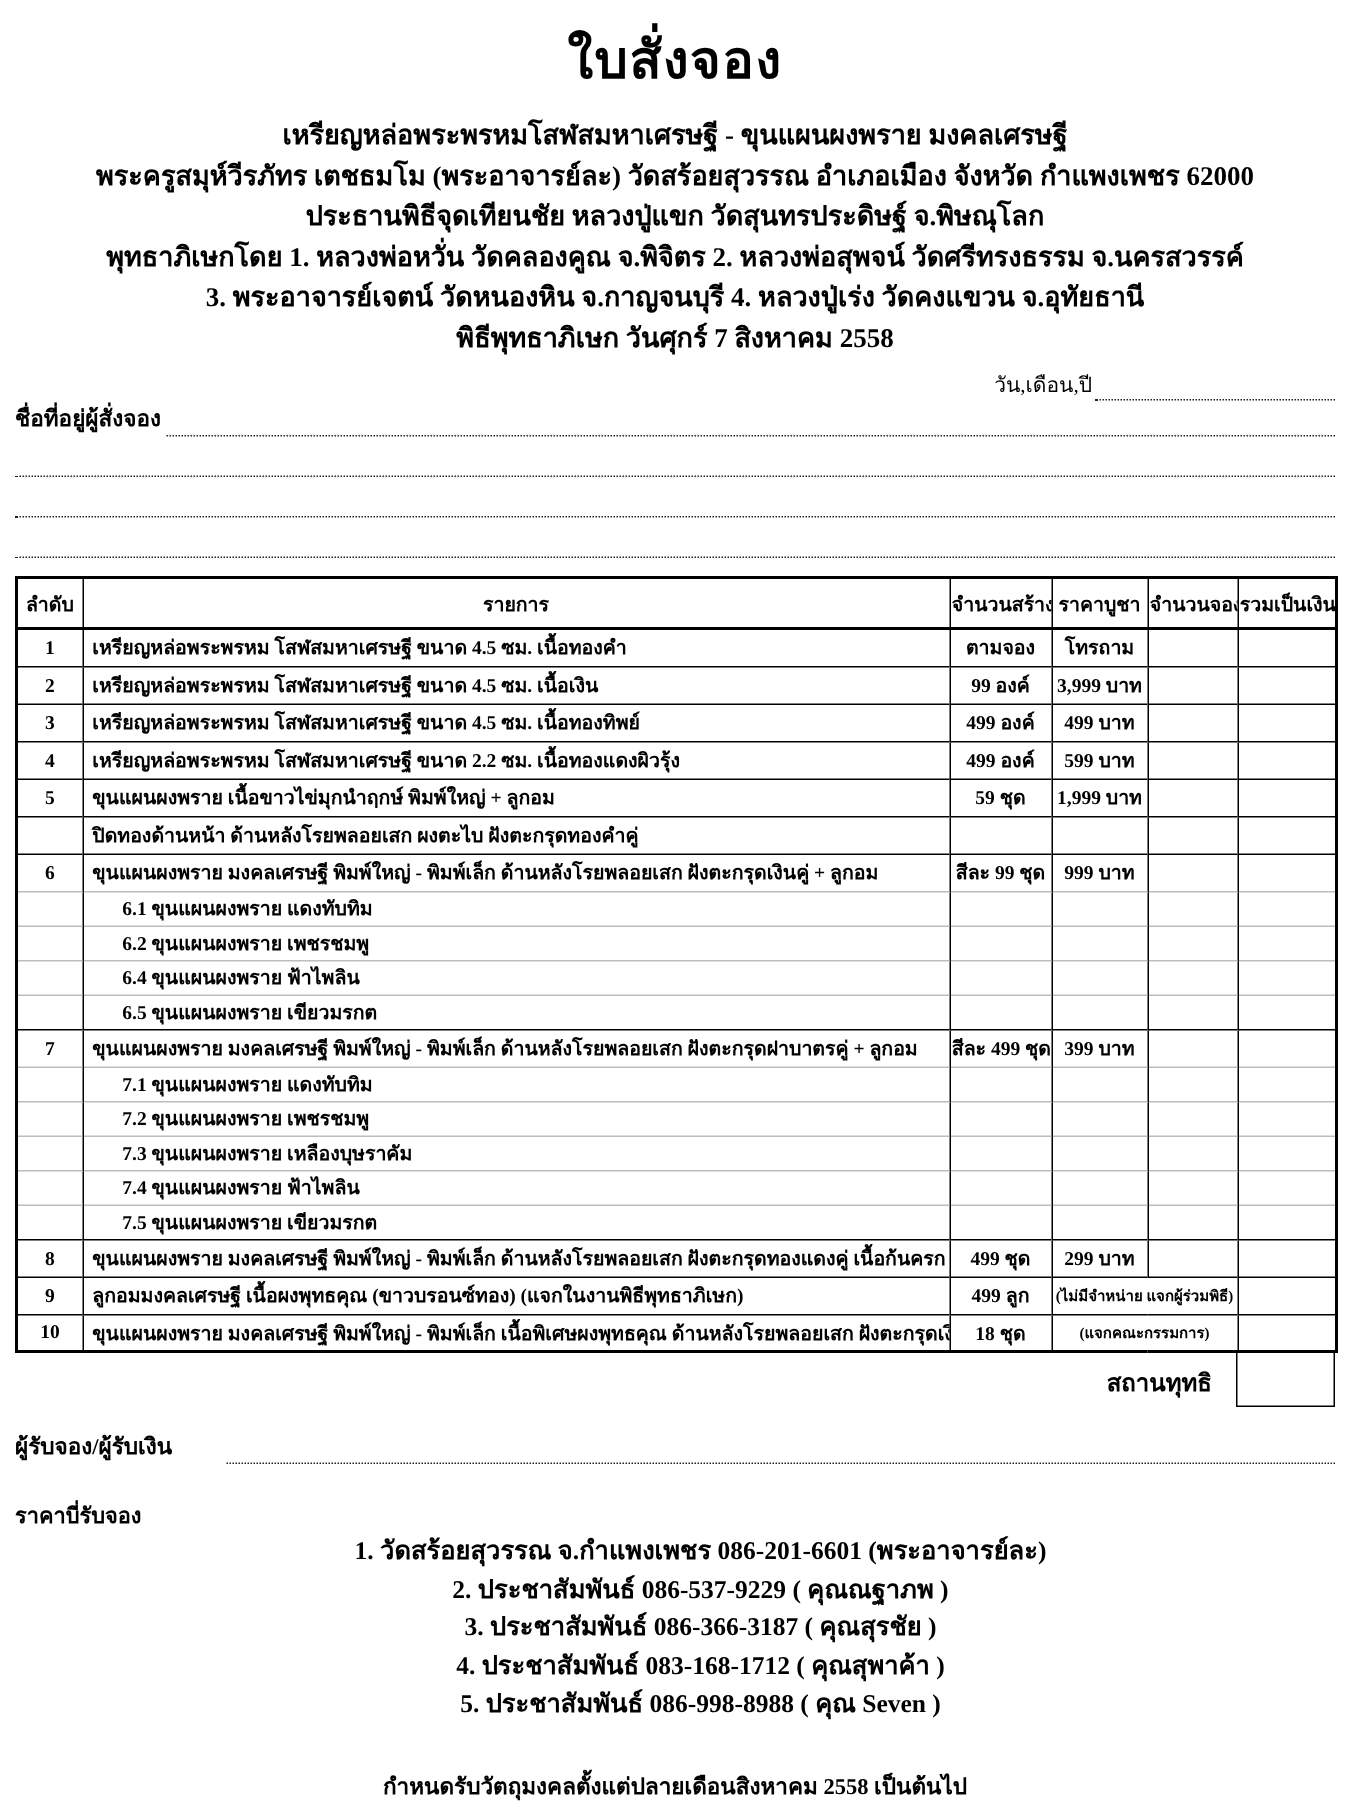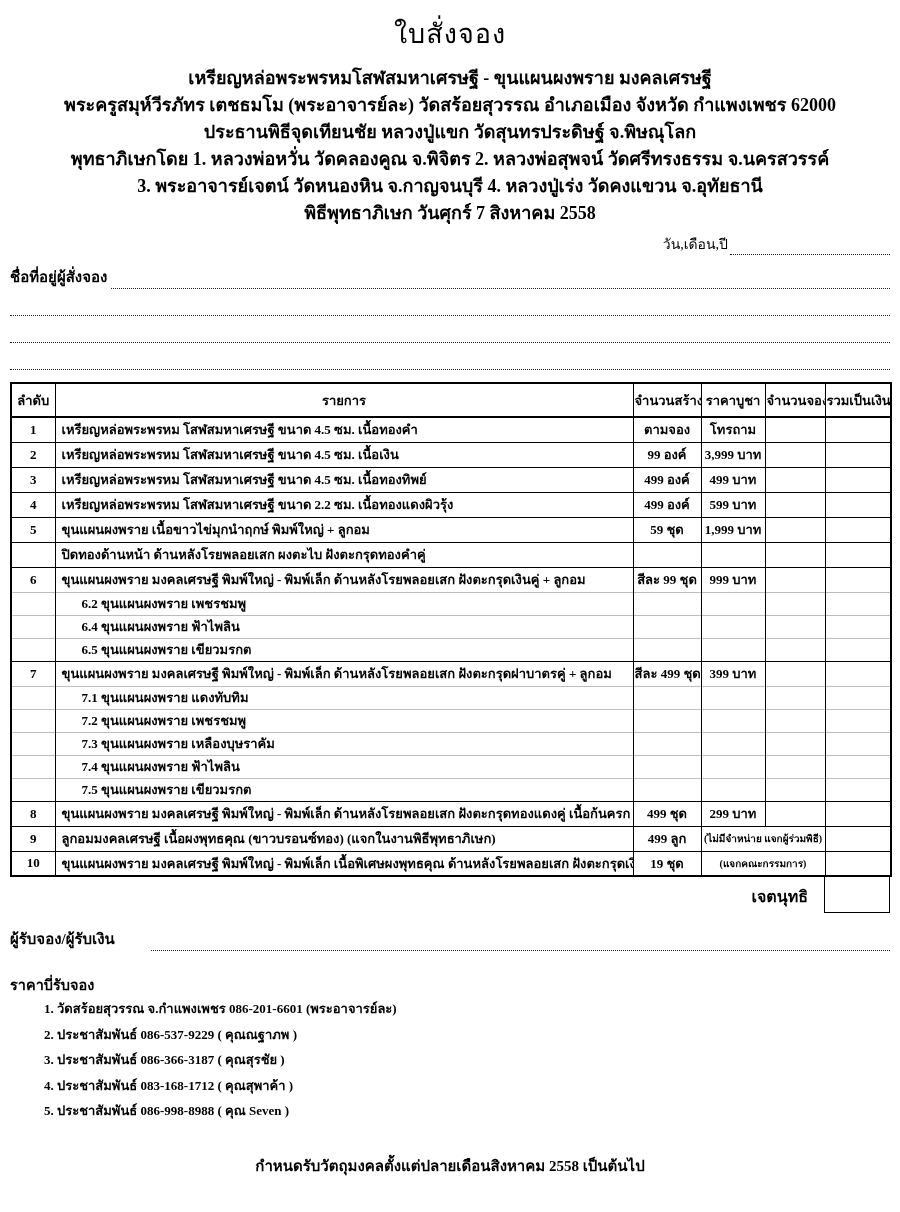--- a/index.html
+++ b/index.html
@@ -4,35 +4,35 @@
 <style>
   * { box-sizing: border-box; }
   html, body { margin: 0; padding: 0; background: #ffffff; }
   .page {
     width: 900px; height: 1212px; overflow: hidden;
     background: #fff; color: #000;
     font-family: "Liberation Serif", "DejaVu Serif", serif;
     padding: 6px 10px 0 10px;
   }
   .doc-title {
-    text-align: center; font-size: 27px; font-weight: normal;
+    text-align: center; font-size: 35px; font-weight: bold;
     margin: 6px 0 10px 0; letter-spacing: 1px;
   }
   .hline {
     text-align: center; font-weight: bold; font-size: 18px; line-height: 27px;
     white-space: nowrap;
   }
   .date-row {
     display: flex; justify-content: flex-end; align-items: flex-end;
     font-weight: normal; font-size: 14px; margin-top: 6px; height: 22px;
   }
   .date-dots { width: 160px; border-bottom: 1.6px dotted #222; height: 16px; margin-left: 2px; }
   .name-row {
     display: flex; align-items: flex-end;
-    font-weight: bold; font-size: 15px; margin-top: 10px; height: 24px;
+    font-weight: bold; font-size: 15px; height: 24px;
   }
   .fill { flex: 1; border-bottom: 1.6px dotted #222; height: 16px; margin-left: 4px; }
   .write-line { border-bottom: 1.6px dotted #222; margin-top: 26px; height: 1px; }
 
   table.order {
     width: 880px; margin: 12px auto 0 auto;
     border-collapse: collapse; table-layout: fixed;
     border: 2px solid #000;
   }
   table.order th, table.order td {
@@ -54,21 +54,21 @@
 
   .total-row { width: 880px; margin: 0 auto; display: flex; justify-content: flex-end; }
   .total-label { font-size: 16px; font-weight: bold; padding: 7px 16px 0 0; }
   .total-box { width: 66px; height: 36px; border: 1.8px solid #000; border-top: none; }
 
   .receiver-row {
     display: flex; align-items: flex-end;
     font-weight: bold; font-size: 15px; margin-top: 12px; height: 26px; gap: 32px;
   }
   .location-label { font-weight: bold; font-size: 14.5px; margin-top: 22px; }
-  .contact { margin-left: 34px; font-weight: bold; font-size: 13px; line-height: 25.5px; white-space: nowrap; }
+  .contact { margin-left: 34px; font-weight: bold; font-size: 17px; line-height: 25.5px; white-space: nowrap; text-align: center; }
   .note { text-align: center; font-weight: bold; font-size: 15px; }
   .note.first { margin-top: 30px; }
 </style>
 </head>
 <body>
 
 <div class="page">
 
   <div class="doc-title">ใบสั่งจอง</div>
 
@@ -163,20 +163,28 @@
         <tr class="main">
           <td class="no">6</td>
           <td class="desc">ขุนแผนผงพราย มงคลเศรษฐี พิมพ์ใหญ่ - พิมพ์เล็ก ด้านหลังโรยพลอยเสก ฝังตะกรุดเงินคู่ + ลูกอม</td>
           <td class="qty">สีละ 99 ชุด</td>
           <td class="price">999 บาท</td>
           <td class="booked"></td>
           <td class="total"></td>
         </tr>
         <tr class="sub">
           <td class="no"></td>
+          <td class="desc">6.1 ขุนแผนผงพราย  แดงทับทิม</td>
+          <td class="qty"></td>
+          <td class="price"></td>
+          <td class="booked"></td>
+          <td class="total"></td>
+        </tr>
+        <tr class="sub">
+          <td class="no"></td>
           <td class="desc">6.2 ขุนแผนผงพราย  เพชรชมพู</td>
           <td class="qty"></td>
           <td class="price"></td>
           <td class="booked"></td>
           <td class="total"></td>
         </tr>
         <tr class="sub">
           <td class="no"></td>
           <td class="desc">6.4 ขุนแผนผงพราย  ฟ้าไพลิน</td>
           <td class="qty"></td>
@@ -251,29 +259,29 @@
         <tr class="main">
           <td class="no">9</td>
           <td class="desc">ลูกอมมงคลเศรษฐี  เนื้อผงพุทธคุณ (ขาวบรอนซ์ทอง)  (แจกในงานพิธีพุทธาภิเษก)</td>
           <td class="qty">499 ลูก</td>
           <td class="price small" colspan="2">(ไม่มีจำหน่าย แจกผู้ร่วมพิธี)</td>
           <td class="total"></td>
         </tr>
         <tr class="main">
           <td class="no">10</td>
           <td class="desc">ขุนแผนผงพราย มงคลเศรษฐี พิมพ์ใหญ่ - พิมพ์เล็ก เนื้อพิเศษผงพุทธคุณ ด้านหลังโรยพลอยเสก ฝังตะกรุดเงิน 9 ดอก + ลูกอม</td>
-          <td class="qty">19 ชุด</td>
+          <td class="qty">18 ชุด</td>
           <td class="price small" colspan="2">(แจกคณะกรรมการ)</td>
           <td class="total"></td>
         </tr>
       </tbody>
   </table>
 
   <div class="total-row">
-    <span class="total-label">เจตนุทธิ</span>
+    <span class="total-label">สถานทุทธิ</span>
     <span class="total-box"></span>
   </div>
 
   <div class="receiver-row">
     <span>ผู้รับจอง/ผู้รับเงิน</span>
       <span class="fill"></span>
   </div>
 
   <div class="location-label">ราคาบี่รับจอง</div>
 

